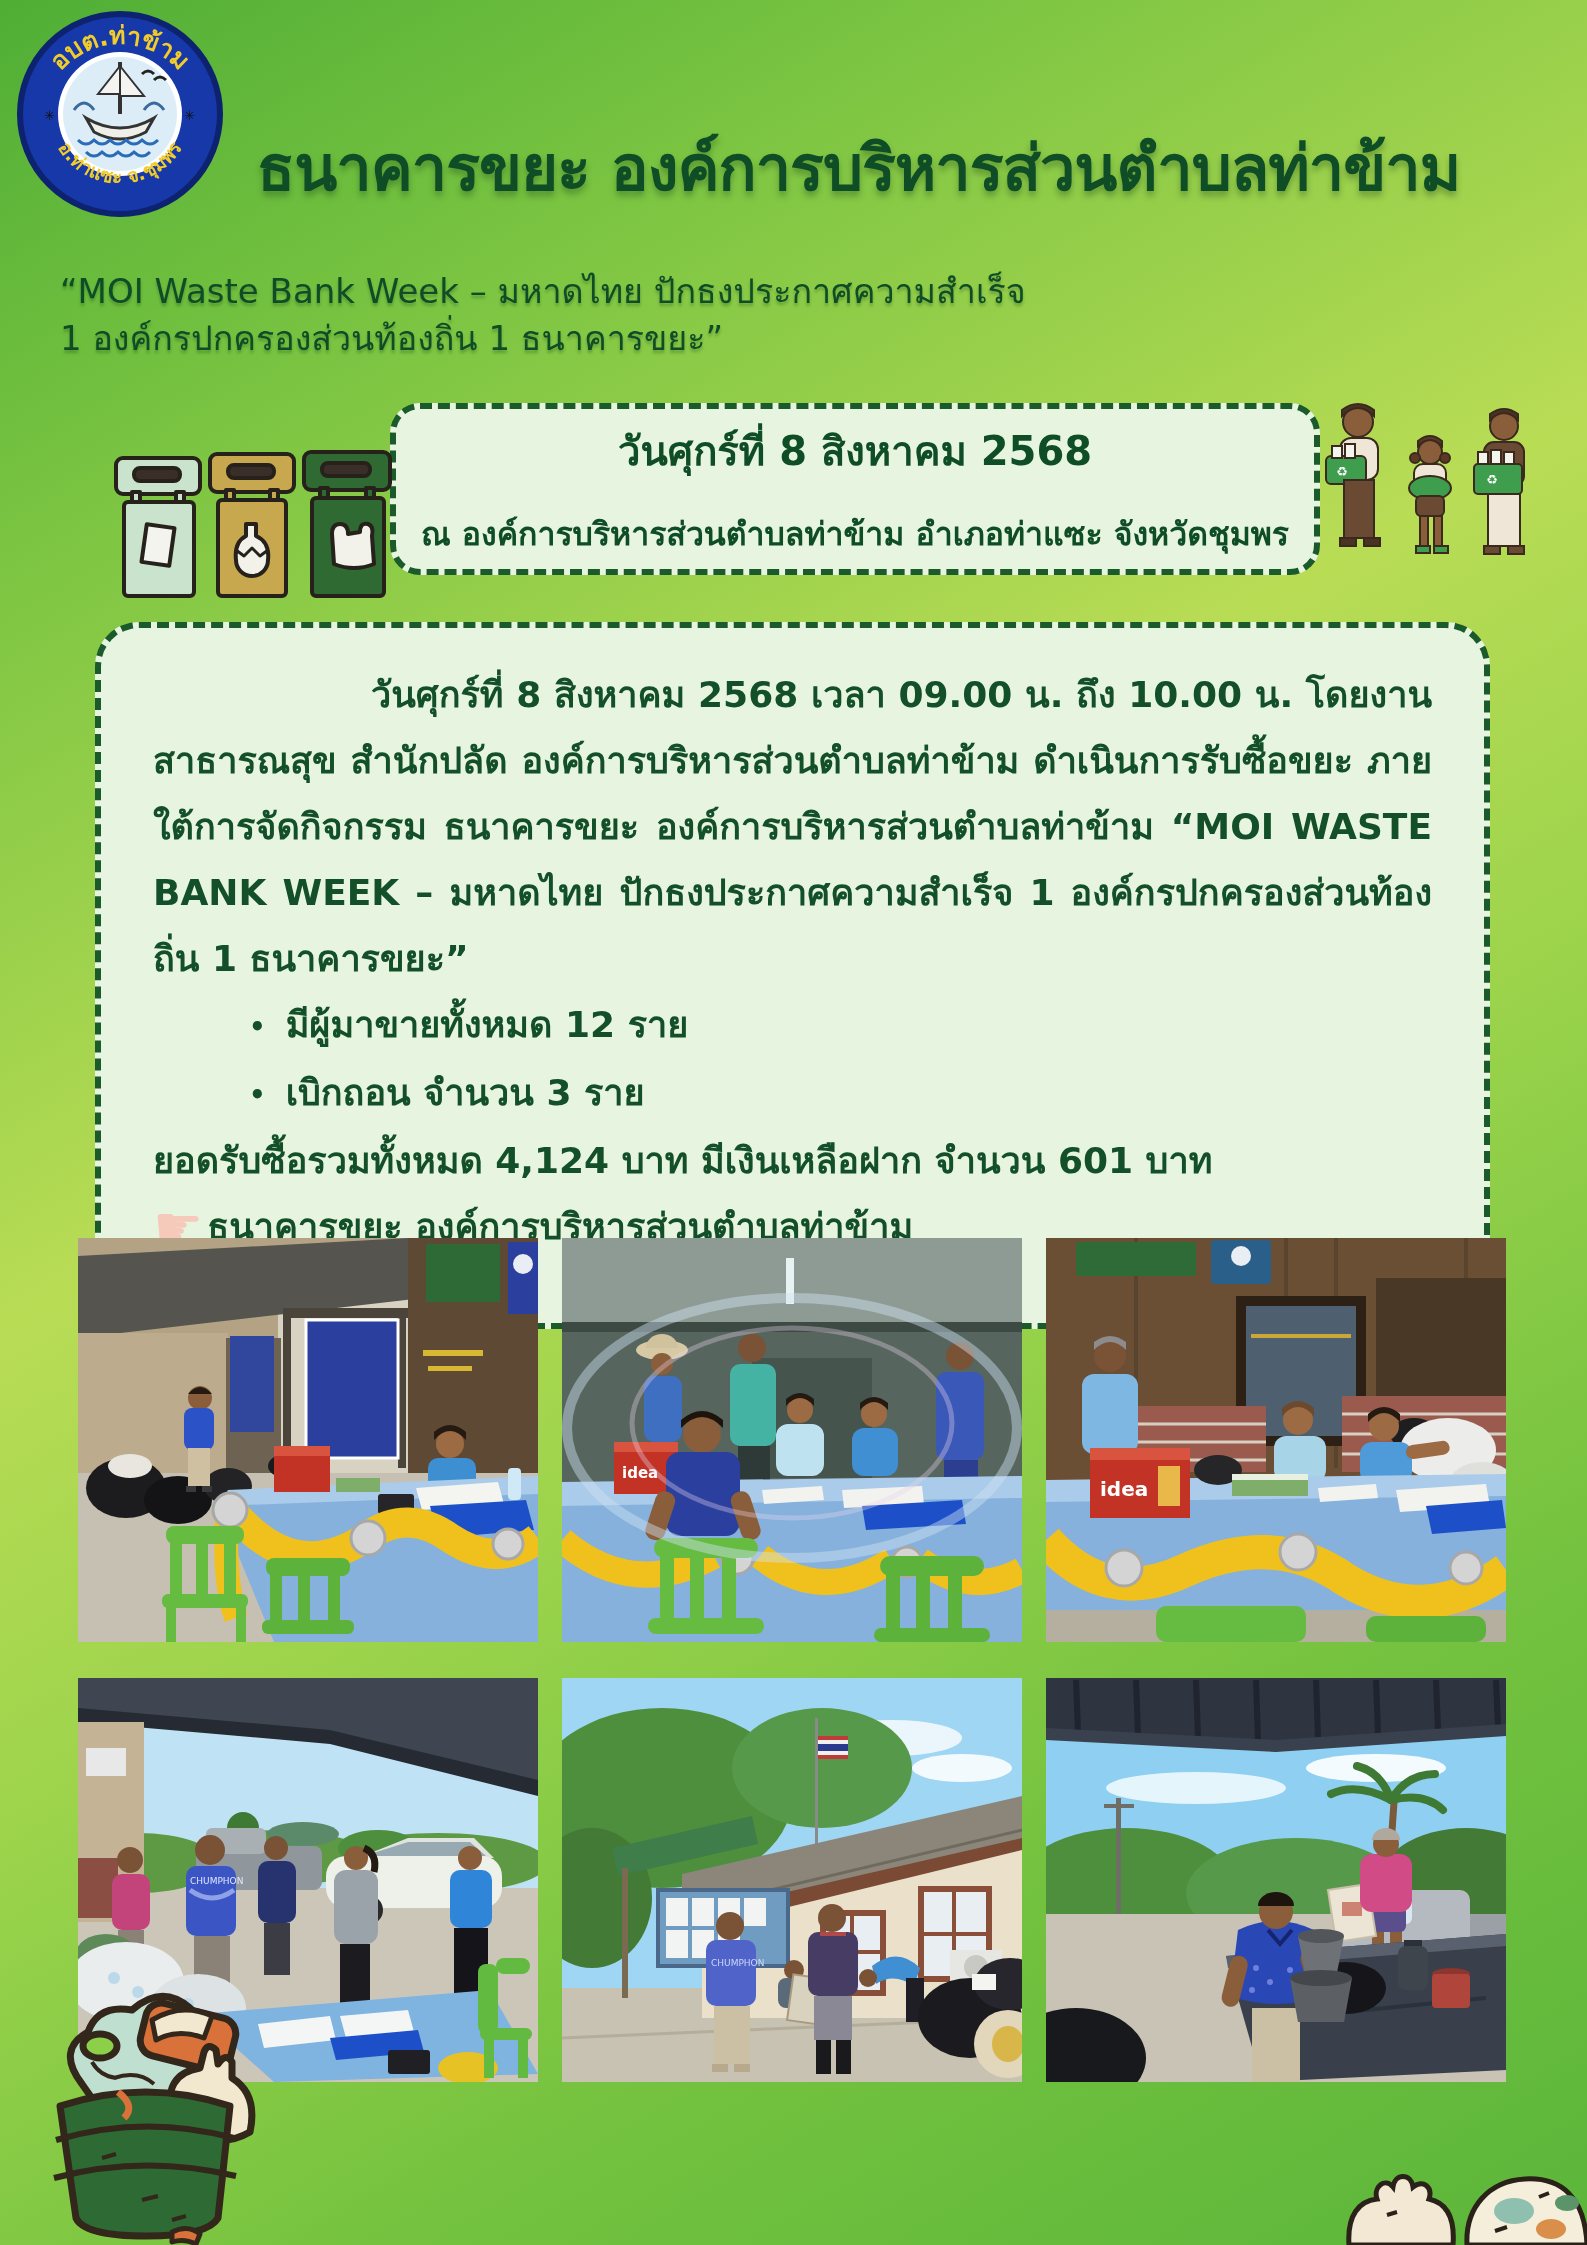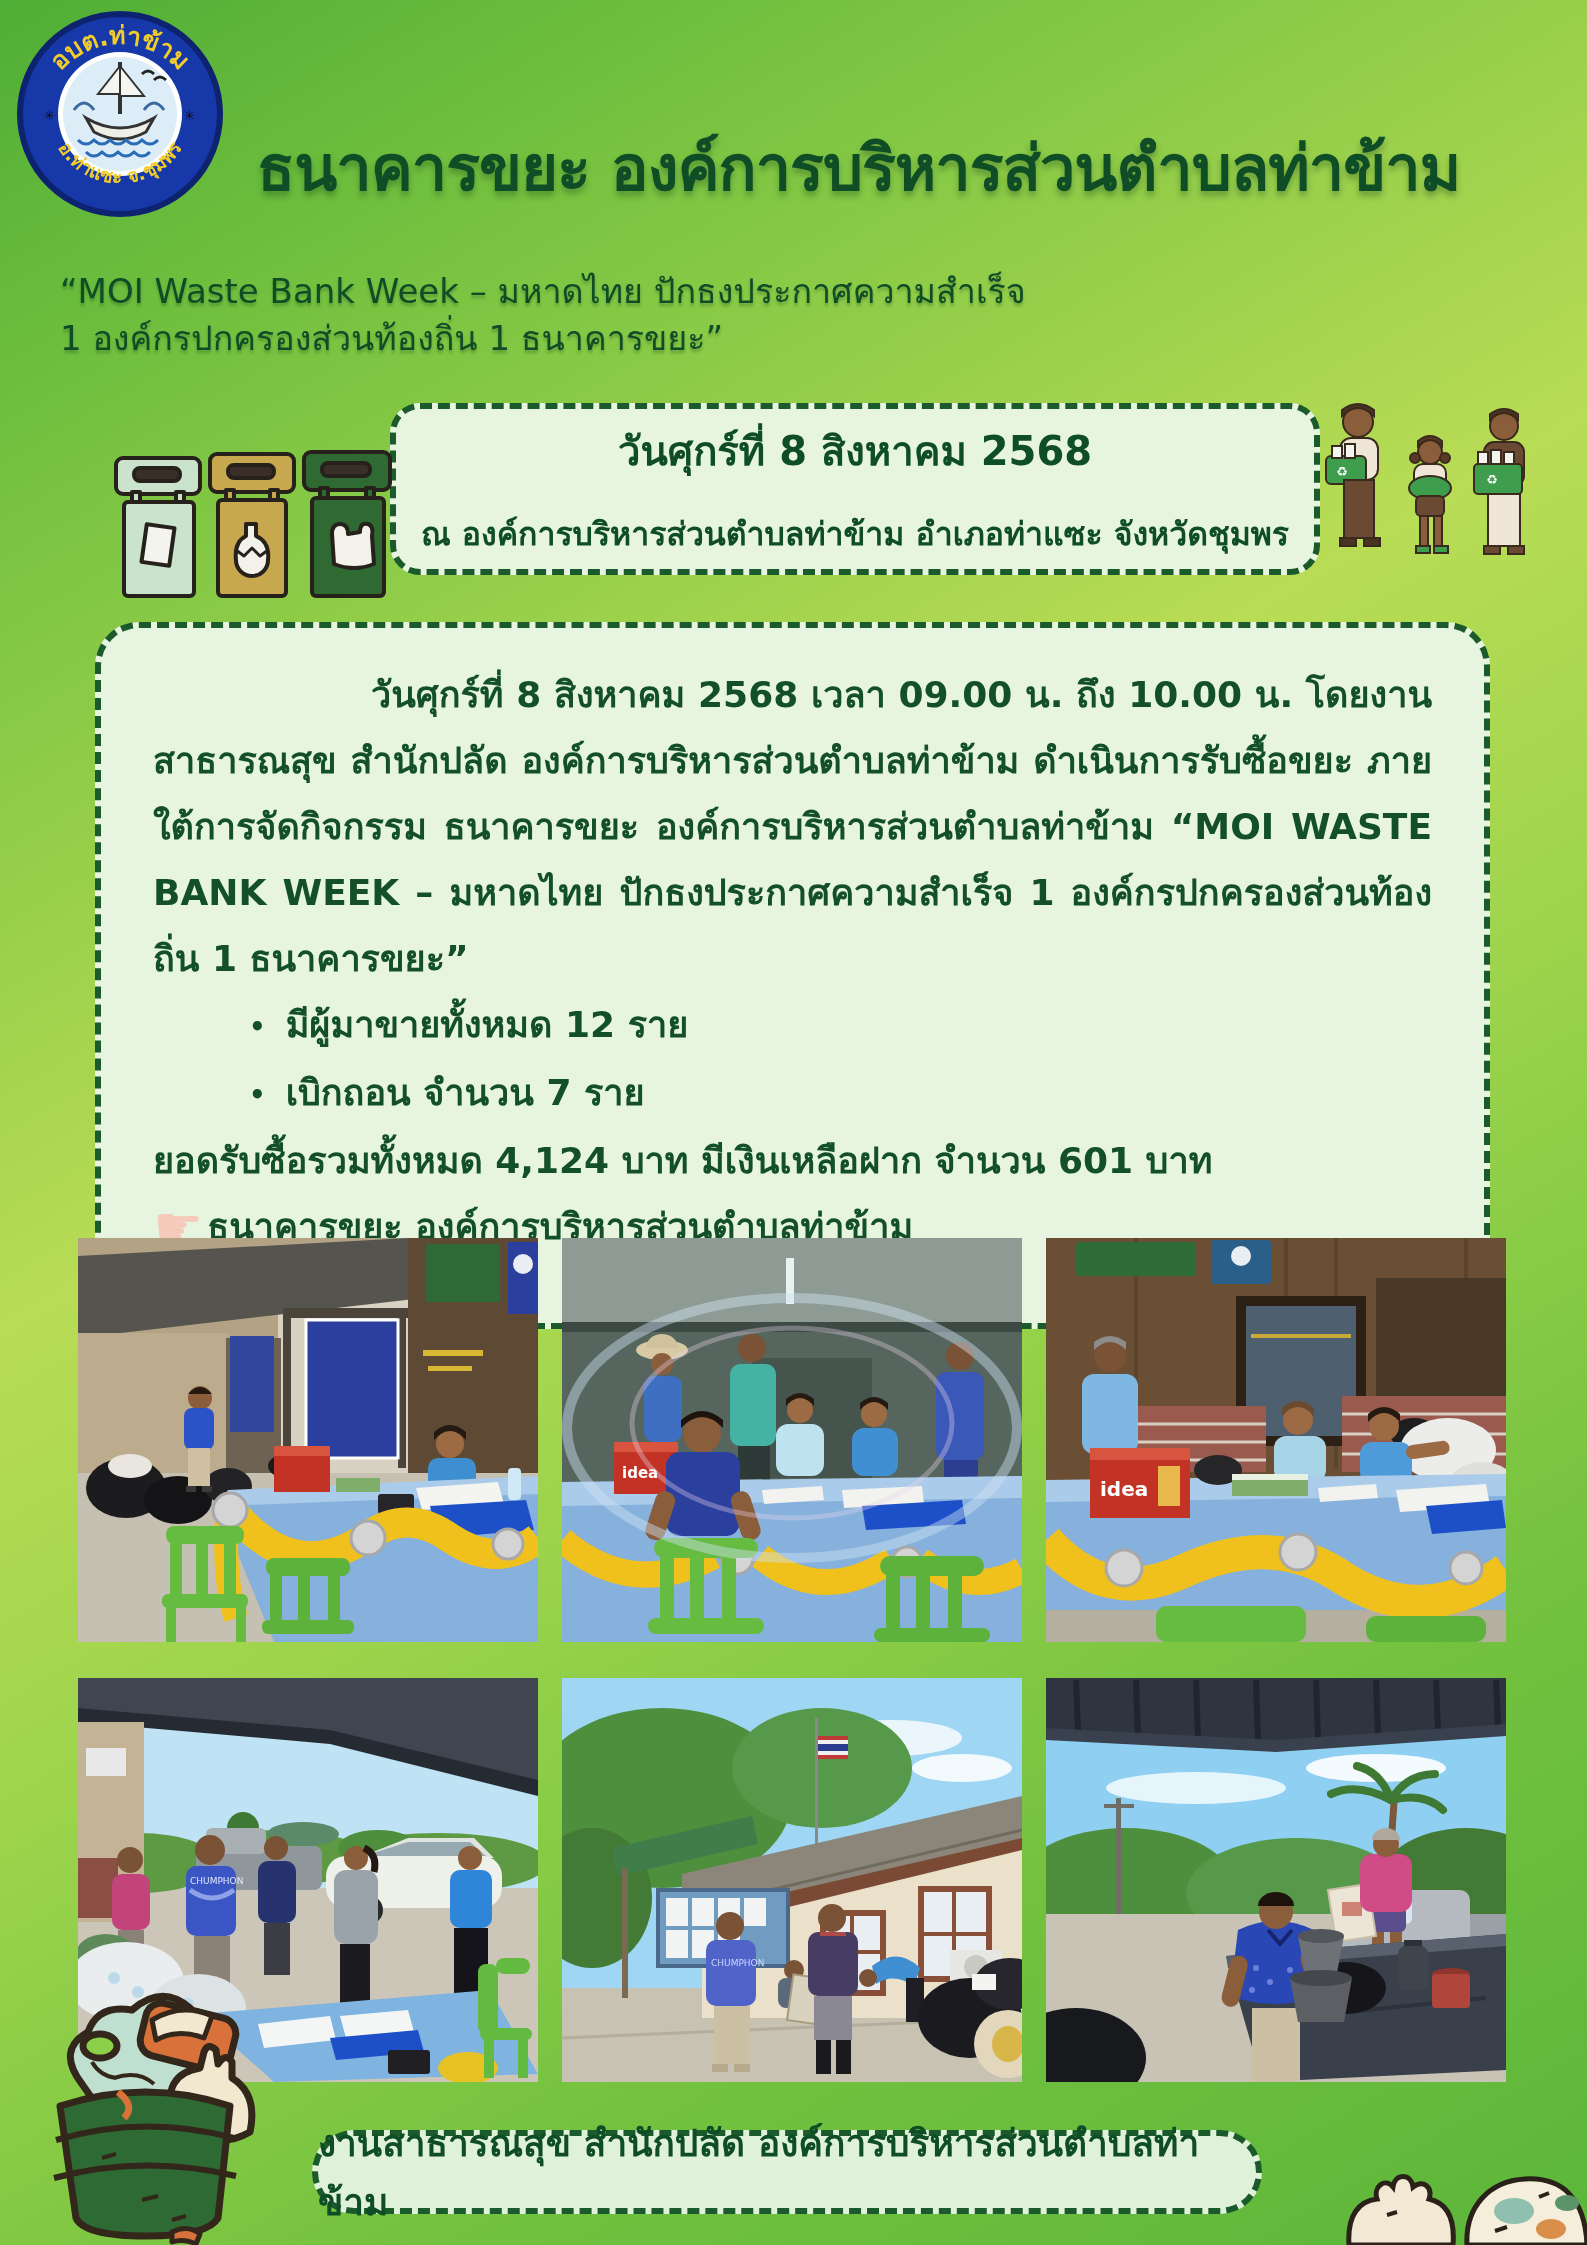--- a/index.html
+++ b/index.html
@@ -148,21 +148,21 @@
       </g>
       <text x="24" y="80" font-size="13" fill="#ffffff">♻</text>
       <text x="174" y="88" font-size="13" fill="#ffffff">♻</text>
     </svg>
   </div>
 
   <div class="body-box">
     <p class="body-para">วันศุกร์ที่ 8 สิงหาคม 2568 เวลา 09.00 น. ถึง 10.00 น. โดยงานสาธารณสุข สำนักปลัด องค์การบริหารส่วนตำบลท่าข้าม ดำเนินการรับซื้อขยะ ภายใต้การจัดกิจกรรม ธนาคารขยะ องค์การบริหารส่วนตำบลท่าข้าม “MOI WASTE BANK WEEK – มหาดไทย ปักธงประกาศความสำเร็จ 1 องค์กรปกครองส่วนท้องถิ่น 1 ธนาคารขยะ”</p>
     <ul class="body-bullets">
       <li><span>มีผู้มาขายทั้งหมด 12 ราย</span></li>
-      <li><span>เบิกถอน จำนวน 7 ราย</span></li>
+      <li><span>เบิกถอน จำนวน 3 ราย</span></li>
     </ul>
     <p class="body-summary">ยอดรับซื้อรวมทั้งหมด 4,124 บาท มีเงินเหลือฝาก จำนวน 601 บาท</p>
     <p class="body-tagline">
       <span class="hand-icon">☛</span>
       <span>ธนาคารขยะ องค์การบริหารส่วนตำบลท่าข้าม</span>
     </p>
   </div>
 
   <div class="photo" id="photo-1" aria-label="เจ้าหน้าที่หญิงเสื้อฟ้านั่งบันทึกข้อมูลที่โต๊ะรับซื้อขยะ ผ้าคลุมฟ้าประดับผ้าเหลือง หน้าอาคารสำนักงาน">
     <svg viewBox="0 0 460 404">
@@ -557,21 +557,20 @@
       <path d="M212,228 a18,14 0 0 1 36,0 z" fill="#1d140e"></path>
       <rect x="186" y="278" width="18" height="52" rx="9" fill="#8a5d3b" transform="rotate(14 195 278)"></rect>
       <rect x="252" y="272" width="18" height="48" rx="9" fill="#8a5d3b" transform="rotate(-16 261 272)"></rect>
       <polygon points="252,258 298,258 290,300 260,300" fill="#6e7276"></polygon>
       <ellipse cx="275" cy="258" rx="23" ry="7" fill="#52565a"></ellipse>
       <polygon points="244,300 306,300 298,344 252,344" fill="#5c6064"></polygon>
       <ellipse cx="275" cy="300" rx="31" ry="8" fill="#44484c"></ellipse>
     </svg>
   </div>
 
-  <div class="footer-badge">งานสาธารณสุข สำนักปลัด องค์การบริหารส่วนตำบลท่าข้าม</div>
 
   <div class="corner-left">
     <svg viewBox="0 0 245 257">
       <g stroke="#33261a" stroke-linejoin="round">
         <path d="M60,96 q-26,-34 6,-52 q10,-28 44,-22 q30,-26 58,-2 q14,10 10,30 l-8,60 q-48,28 -96,6 z" fill="#bfe0d0" stroke-width="7"></path>
         <ellipse cx="78" cy="58" rx="17" ry="12" fill="#8ccf48" stroke-width="7"></ellipse>
         <rect x="120" y="22" width="92" height="54" rx="16" fill="#d9713a" stroke-width="7" transform="rotate(14 166 49)"></rect>
         <path d="M130,32 q30,-18 60,-4 l-8,22 q-26,-10 -48,2 z" fill="#f2e8cf" stroke-width="5"></path>
         <path d="M150,130 q-10,-44 28,-50 l4,-16 q4,-10 12,-2 l2,14 q8,-12 14,-2 l0,16 q26,16 18,54 q-38,22 -78,-14 z" fill="#f2e8cf" stroke-width="7"></path>
         <path d="M38,118 q86,-28 170,0 l-12,112 q-10,18 -72,18 q-62,0 -70,-18 z" fill="#2e6a33" stroke-width="7"></path>

